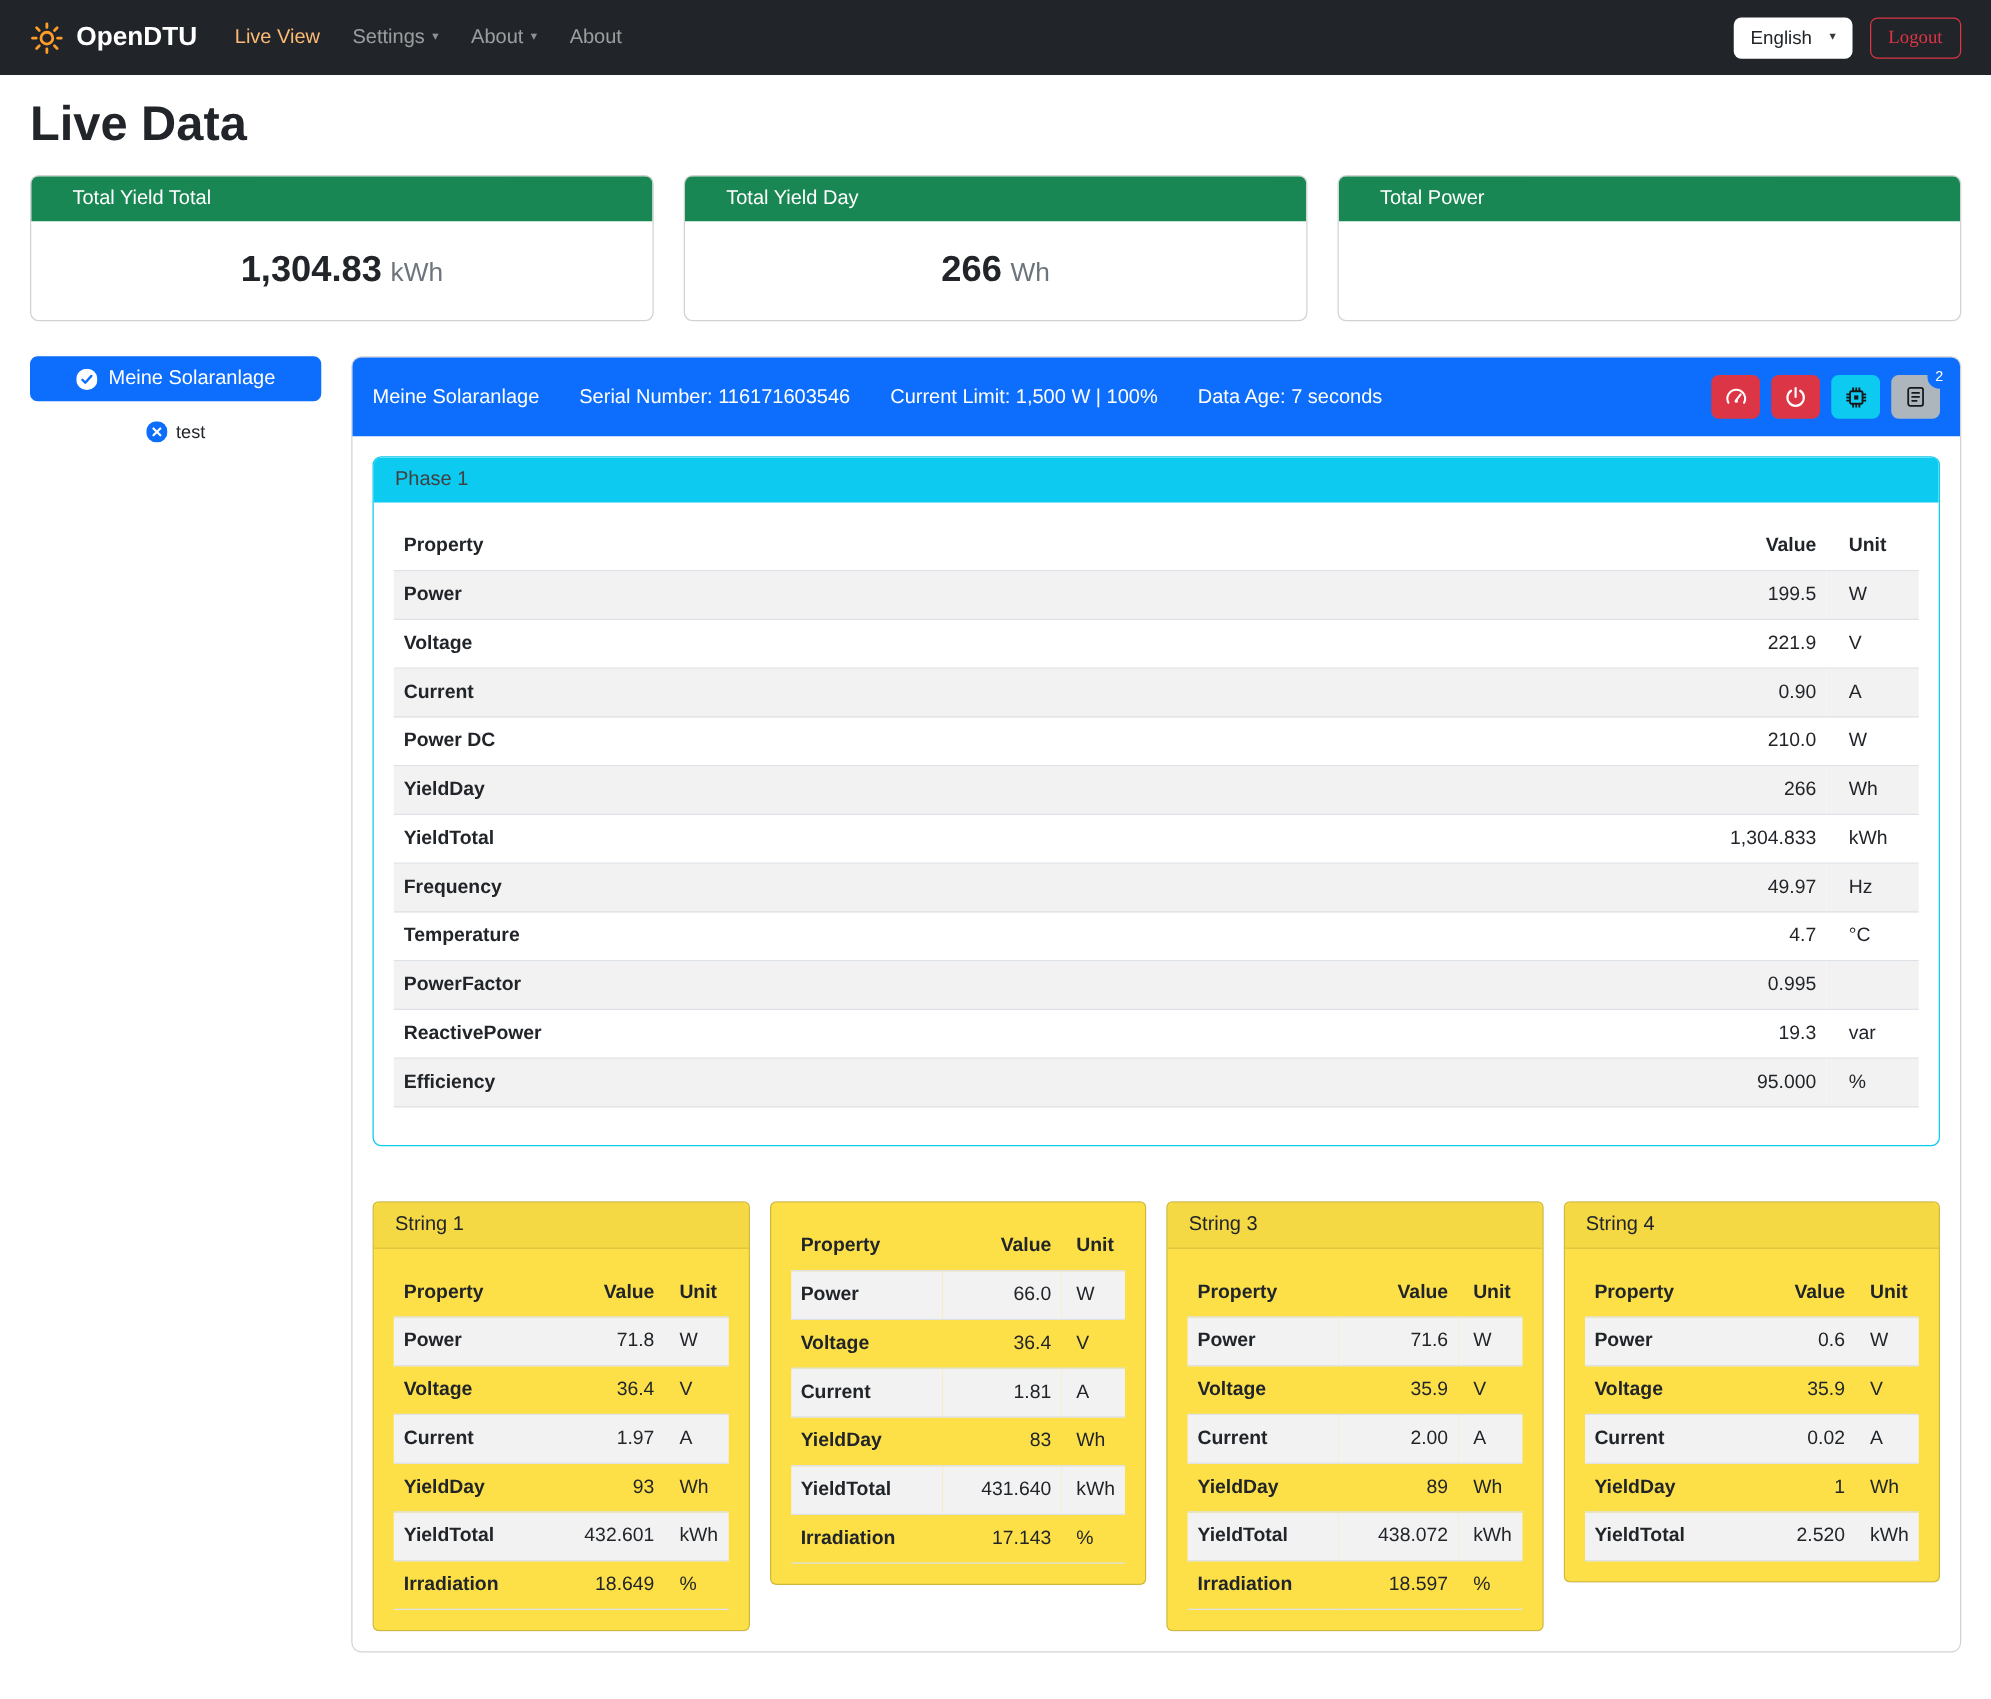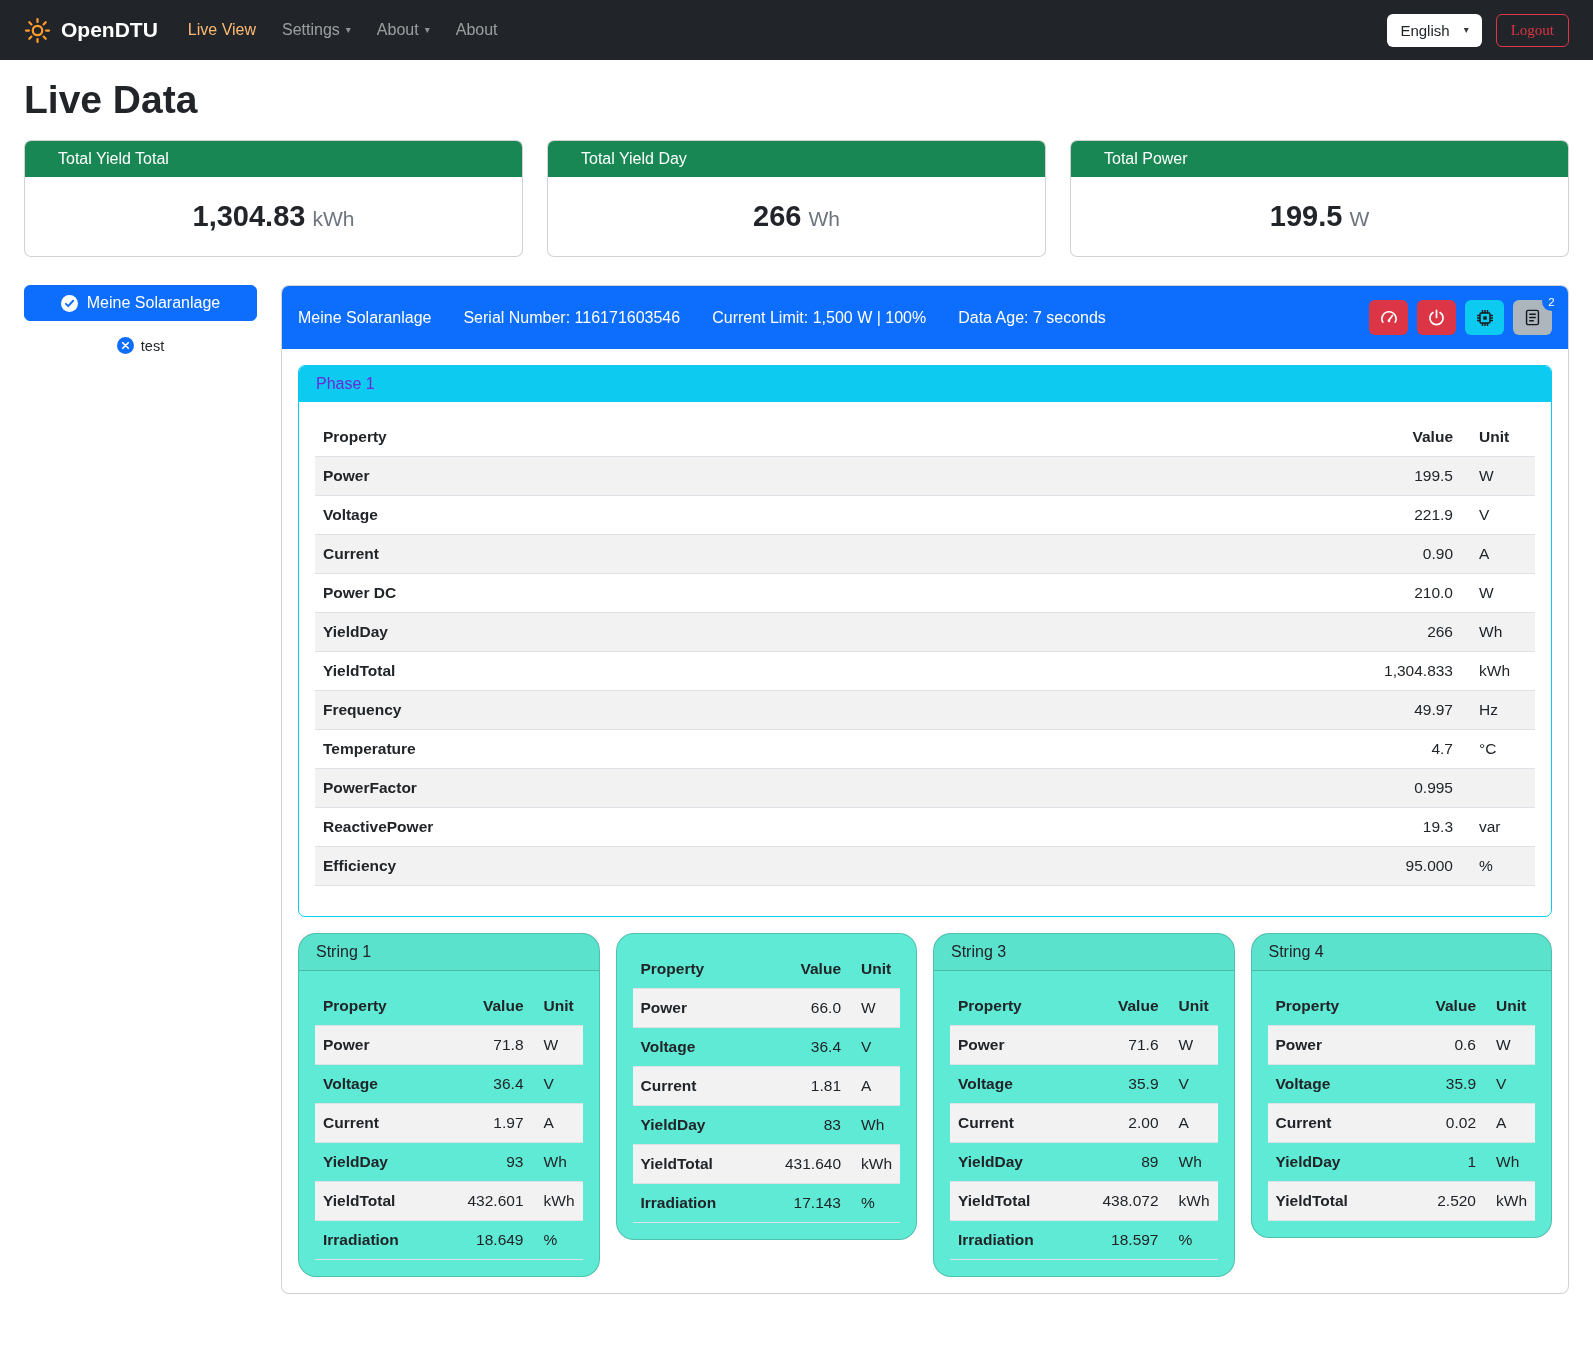--- a/index.html
+++ b/index.html
@@ -49,33 +49,33 @@
   .panel-header { background: var(--primary, #0d6efd); color: #fff; border-radius: 7px 7px 0 0; display: flex; align-items: center; gap: 32px; padding: 14px 16px; font-size: 16px; }
   .panel-actions { margin-left: auto; display: flex; gap: 9px; }
   .icon-btn { width: 39px; height: 35px; border: none; border-radius: 6px; display: flex; align-items: center; justify-content: center; cursor: pointer; position: relative; padding: 0; }
   .icon-btn.danger { background: var(--danger, #dc3545); color: #fff; }
   .icon-btn.info { background: var(--info, #0dcaf0); color: #16191c; }
   .icon-btn.secondary { background: var(--secondary-btn, #adb5bd); color: #16191c; }
   .count-badge { position: absolute; top: -8px; right: -9px; background: var(--primary, #0d6efd); color: #fff; font-size: 11.5px; min-width: 19px; height: 19px; border-radius: 10px; display: flex; align-items: center; justify-content: center; padding: 0 5px; }
   .panel-body { padding: 16px; }
 
   .phase-card { border: 1px solid var(--info, #0dcaf0); border-radius: 7px; overflow: hidden; margin-bottom: 16px; background: #fff; }
-  .phase-card .chead { background: var(--info, #0dcaf0); color: #6d28d9; padding: 9px 17px; font-size: 16px; }
+  .phase-card .chead { background: var(--info, #0dcaf0); color: #404040; padding: 9px 17px; font-size: 16px; }
   .phase-card .cbody { padding: 16px 16px 30px; }
 
   table.data-table { width: 100%; border-collapse: collapse; font-size: 15.5px; }
   .data-table th, .data-table td { padding: 10px 8px; border-bottom: 1px solid var(--border, #dee2e6); text-align: left; font-weight: 400; }
   .data-table thead th { font-weight: 700; }
   .data-table tbody th { font-weight: 700; }
   .data-table .val { text-align: right; }
   .data-table .unit { width: 74px; padding-left: 18px; }
   .data-table tbody tr:nth-child(odd) { background: var(--stripe, #f2f2f2); }
 
   .strings-row { display: flex; gap: 16px; align-items: flex-start; }
-  .string-card { flex: 1; border: 1px solid rgba(0,0,0,.175); border-radius: 18px; background: #5eead4; }
+  .string-card { flex: 1; border: 1px solid rgba(0,0,0,.175); border-radius: 5px; background: #fde047; margin-top: 28px; }
   .string-card .chead { background: rgba(0,0,0,.03); border-bottom: 1px solid rgba(0,0,0,.175); padding: 9px 17px; font-size: 16px; border-radius: 7px 7px 0 0; }
   .string-card .cbody { padding: 16px; }
   .string-card .unit { width: 48px; padding-left: 12px; }
 </style>
 </head>
 <body>
 
 <nav class="navbar">
   <div class="brand">
     <span class="logo">
@@ -123,23 +123,20 @@
       </div>
     </div>
     <div class="card summary-card">
       <div class="chead">Total Yield Day</div>
       <div class="cbody">
         <span class="big-val">266</span><span class="big-unit">Wh</span>
       </div>
     </div>
     <div class="card summary-card">
       <div class="chead">Total Power</div>
-      <div class="cbody">
-        <span class="big-val">199.5</span><span class="big-unit">W</span>
-      </div>
     </div>
   </div>
 
   <div class="layout">
 
     <div class="sidebar">
       <button class="inverter-btn">
         <span style="display:flex">
           <svg width="17" height="17" viewBox="0 0 16 16">
             <circle cx="8" cy="8" r="8" fill="#ffffff"></circle>

